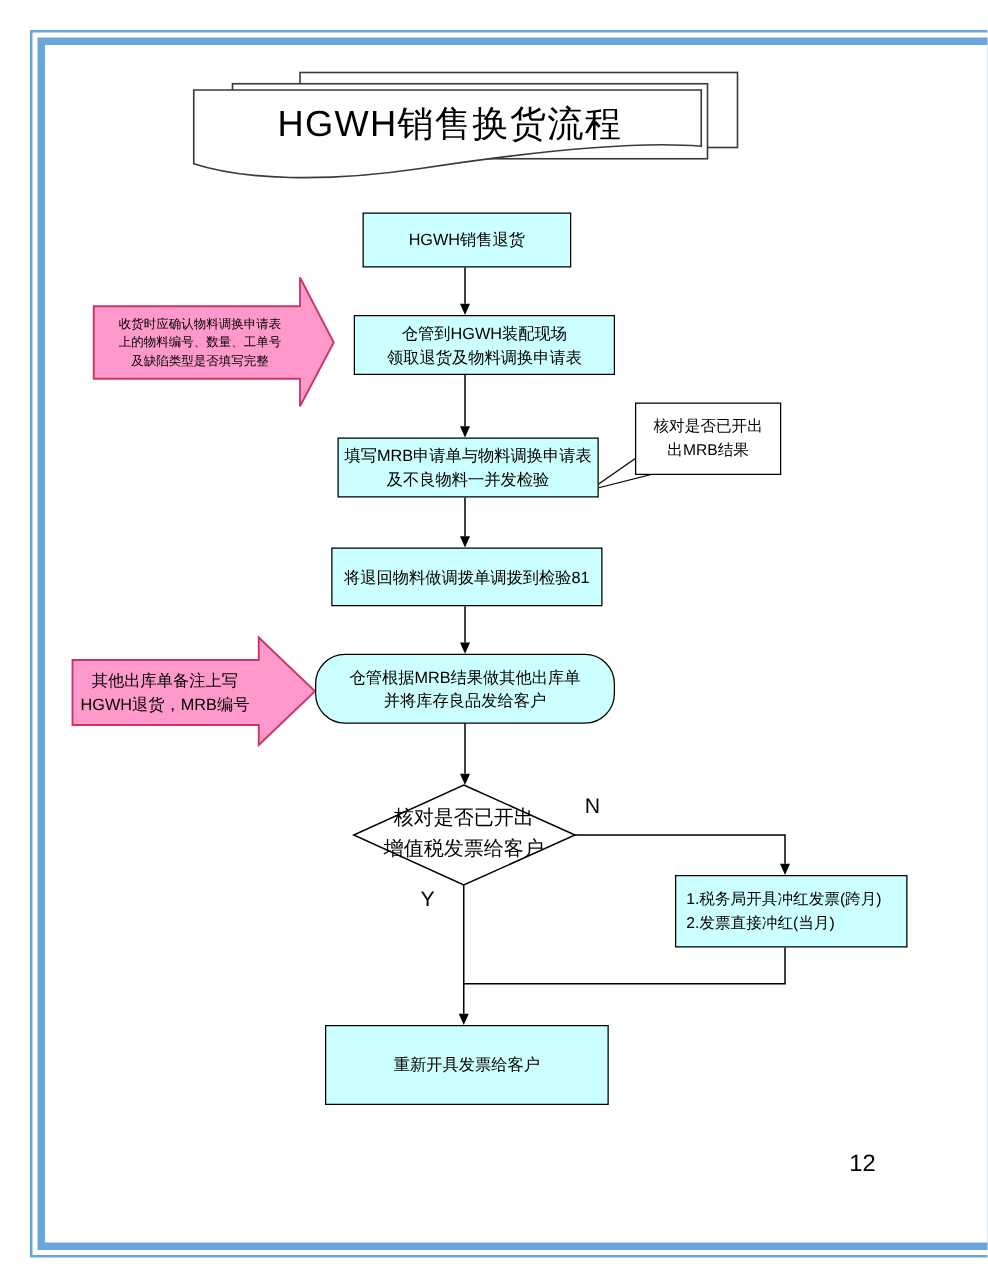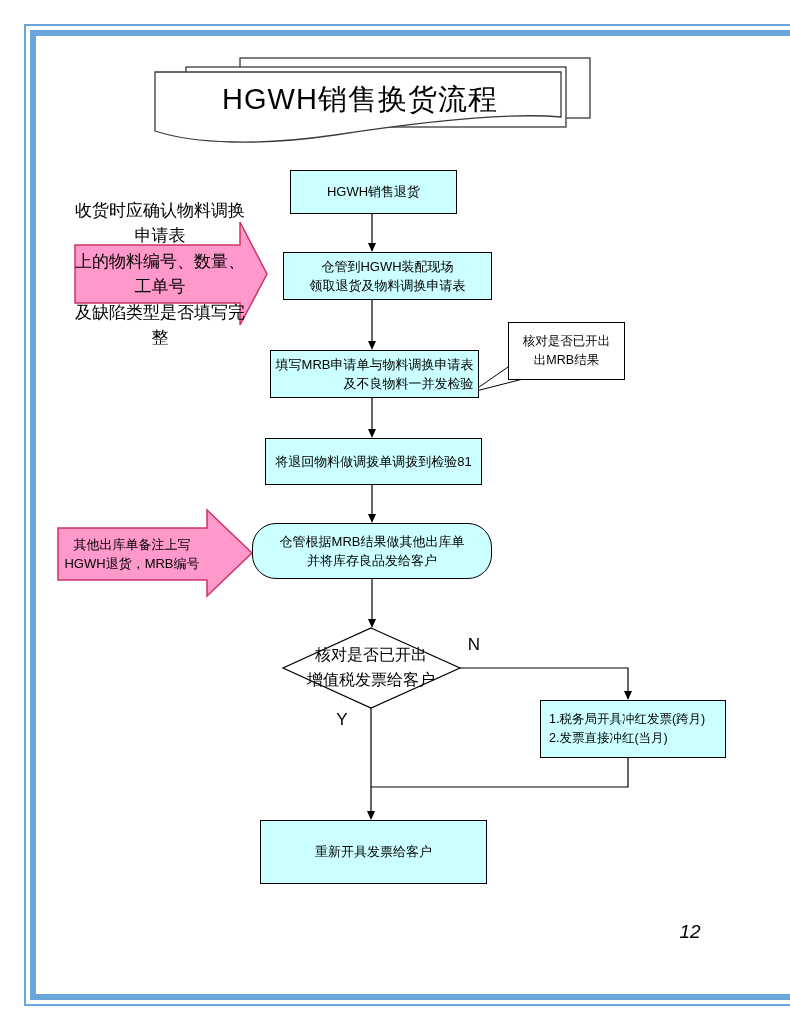--- a/index.html
+++ b/index.html
@@ -16,28 +16,28 @@
     position:absolute; background:#CCFFFF; border:1px solid #000;
     display:flex; align-items:center; justify-content:center;
     text-align:center; font-size:13px; line-height:1.5; white-space:pre-line;
   }
   .node.left-align { justify-content:flex-start; text-align:left; padding-left:8px; font-size:12.5px; }
   .floating-text {
     position:absolute; display:flex; align-items:center; justify-content:center;
     text-align:center; white-space:pre-line;
   }
   .title-text { font-size:29px; letter-spacing:1px; }
-  .annotation { font-size:17px; line-height:1.5; }
+  .annotation { font-size:10px; line-height:1.5; }
   .callout {
     position:absolute; background:#ffffff; border:1px solid #000;
     display:flex; align-items:center; justify-content:center;
     text-align:center; white-space:pre-line; font-size:12.5px; line-height:1.55;
   }
   .branch-label { font-size:17px; }
-  .page-number { font-size:19px;font-style:italic; }
+  .page-number { font-size:19px; }
 </style>
 </head>
 <body>
 
 <div class="page">
 
   <div class="border-outer"></div>
   <div class="border-inner"></div>
 
   <svg class="overlay" width="790" height="1030" viewBox="0 0 790 1030">
@@ -78,21 +78,21 @@
     </g>
   </svg>
 
   <div class="floating-text title-text" style="left:165px; top:78px; width:390px; height:44px;">HGWH销售换货流程</div>
 
   <div class="node" style="left:283px; top:252px; width:207px; height:46px;">仓管到HGWH装配现场
 领取退货及物料调换申请表</div>
 
   <div class="node" style="left:290px; top:170px; width:165px; height:42px;">HGWH销售退货</div>
 
-  <div class="node" style="left:270px; top:350px; width:207px; height:46px;text-align:right;">填写MRB申请单与物料调换申请表
+  <div class="node" style="left:270px; top:350px; width:207px; height:46px;">填写MRB申请单与物料调换申请表
 及不良物料一并发检验</div>
 
   <div class="node" style="left:265px; top:438px; width:215px; height:45px;">将退回物料做调拨单调拨到检验81</div>
 
   <div class="node" style="left:252px; top:523px; width:238px; height:54px;border-radius:24px;">仓管根据MRB结果做其他出库单
 并将库存良品发给客户</div>
 
   <div class="floating-text" style="left:296px; top:646px; width:150px; height:44px; font-size:16px; line-height:1.55;">核对是否已开出
 增值税发票给客户</div>
 

